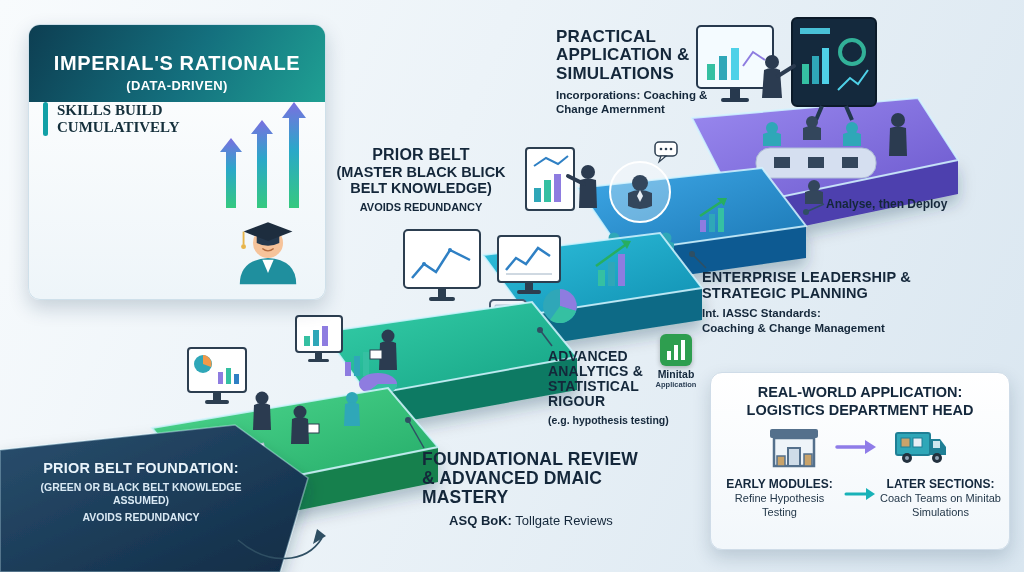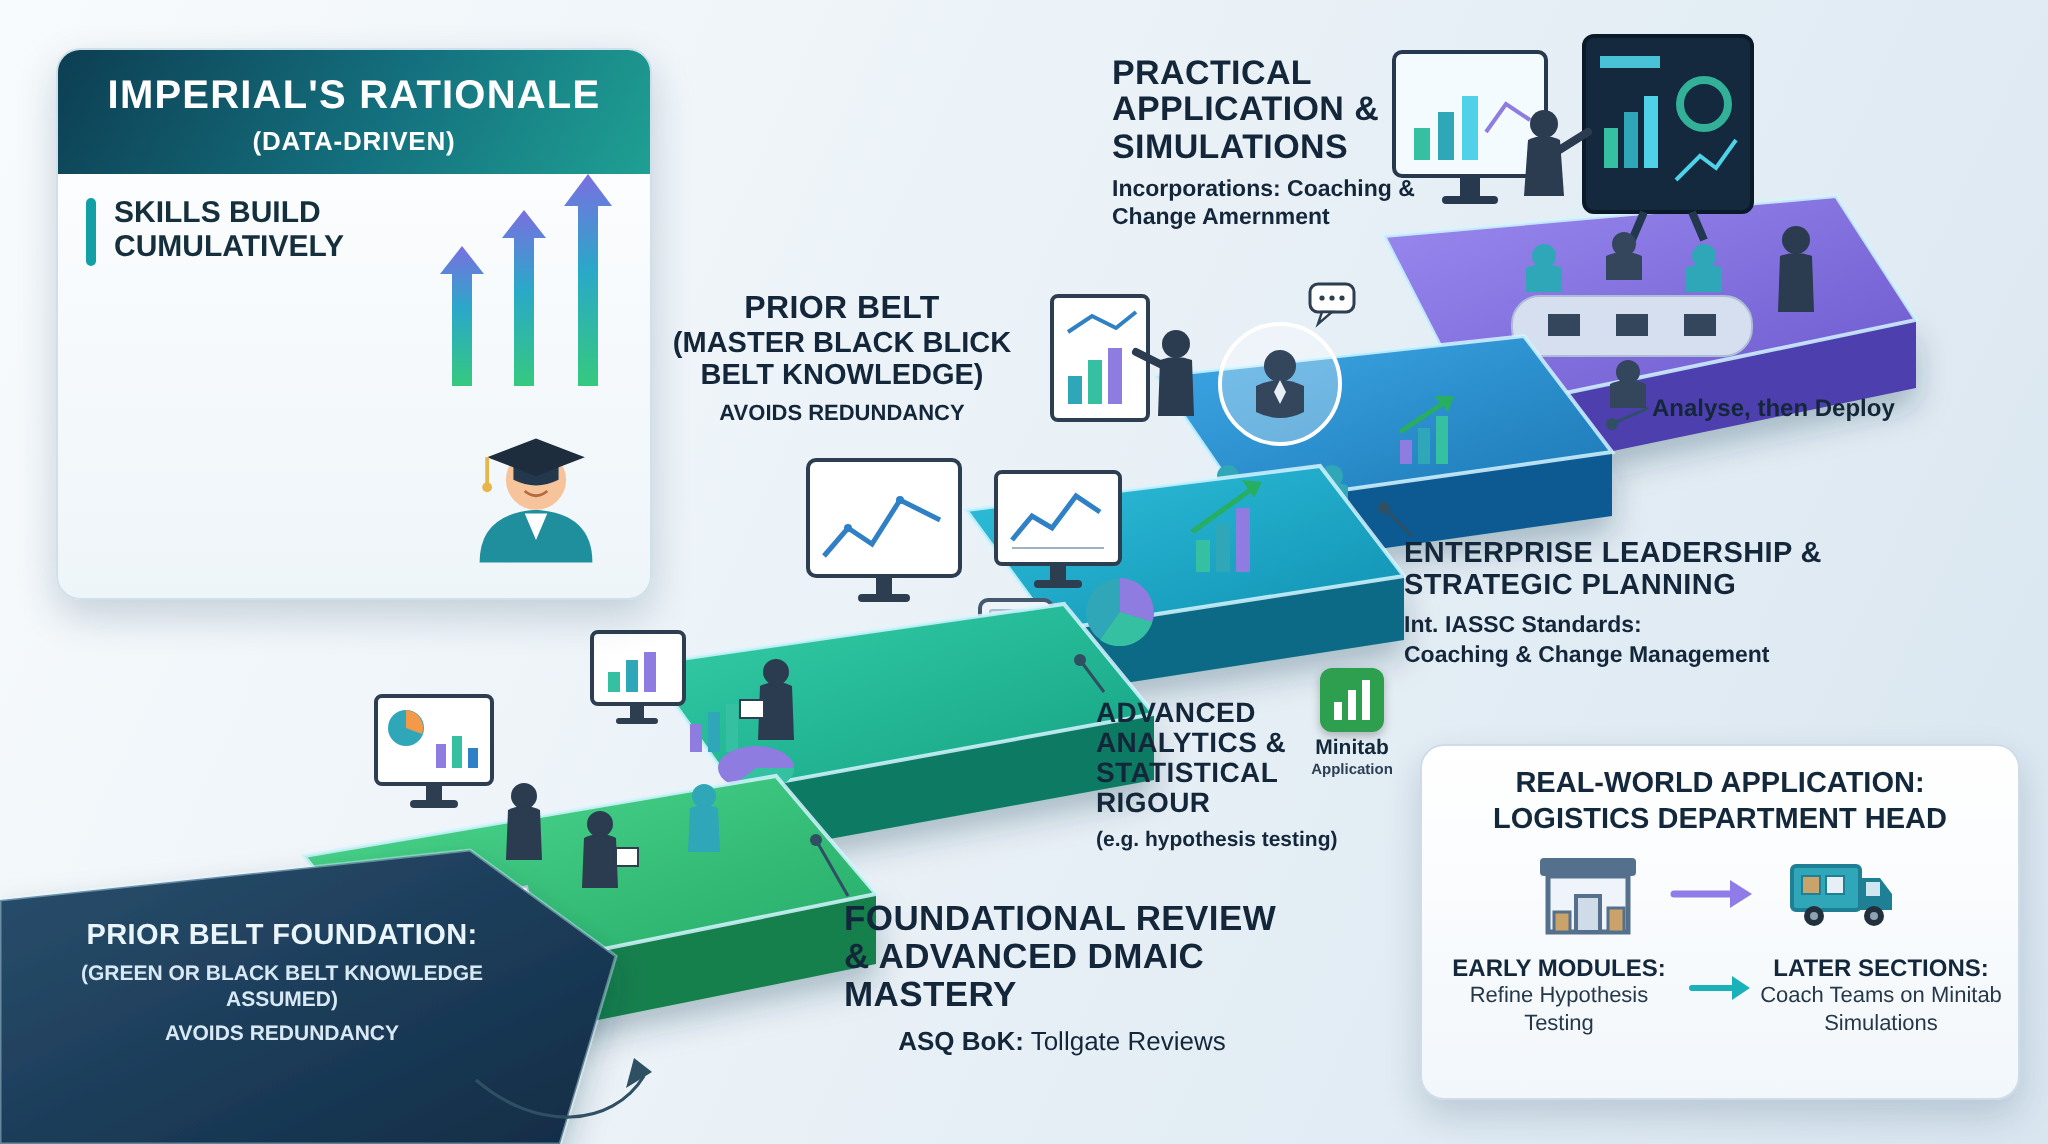--- a/index.html
+++ b/index.html
@@ -15,26 +15,26 @@
   .center{text-align:center;}
 
   
   .panel-rationale{
     position:absolute;left:28px;top:24px;width:296px;height:274px;z-index:6;
     background:linear-gradient(180deg,#ffffff,#eef5f9);
     border:1px solid #cfe0ea;border-radius:12px;
     box-shadow:0 8px 20px rgba(15,50,80,.20);
   }
   .panel-rationale .hdr{
-    border-radius:11px 11px 0 0;padding:12px 10px 9px;text-align:center;color:#fff;
+    border-radius:11px 11px 0 0;padding:27px 10px 9px;text-align:center;color:#fff;
     background:linear-gradient(120deg,#0d3e52,#14707e 55%,#1fa093);
   }
   .panel-rationale .hdr .title{font-size:20px;font-weight:800;letter-spacing:.6px;}
   .panel-rationale .hdr .subtitle{font-size:13px;font-weight:600;margin-top:3px;letter-spacing:.4px;}
-  .panel-rationale .body{position:relative;padding:12px 14px 0;height:188px;}
+  .panel-rationale .body{position:relative;padding:0 14px 0;height:188px;font-family:Liberation Serif, serif;}
   .item{display:flex;gap:9px;margin-bottom:15px;width:178px;}
   .item .bar{width:5px;border-radius:3px;background:#12a0a6;flex:0 0 5px;}
   .item .txt{font-weight:800;font-size:15px;line-height:1.12;color:#15303c;}
   .item .txt .big{font-size:20px;font-weight:900;display:block;}
   .growth-arrows{position:absolute;right:12px;top:-2px;}
   .graduate{position:absolute;right:10px;bottom:0px;}
 
   
   .panel-real{
     position:absolute;left:710px;top:372px;width:300px;height:178px;z-index:6;

